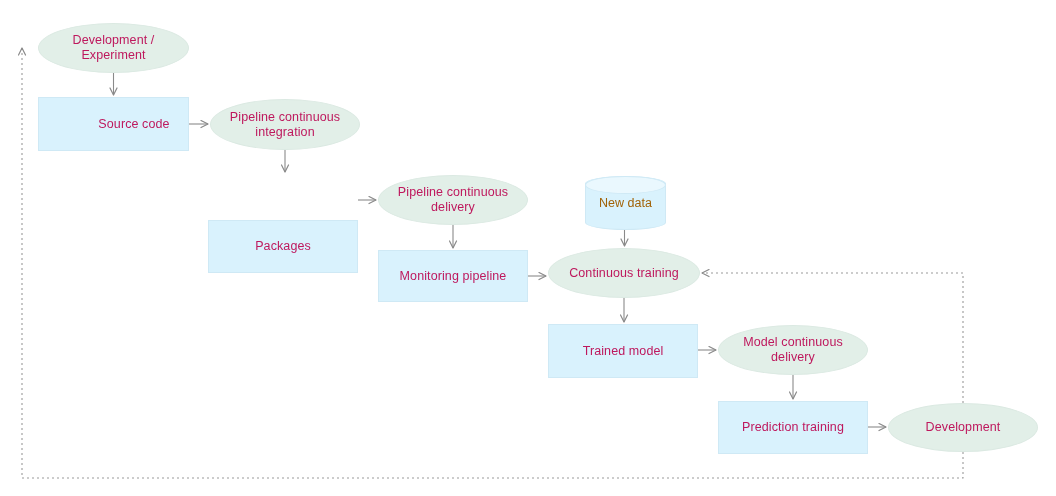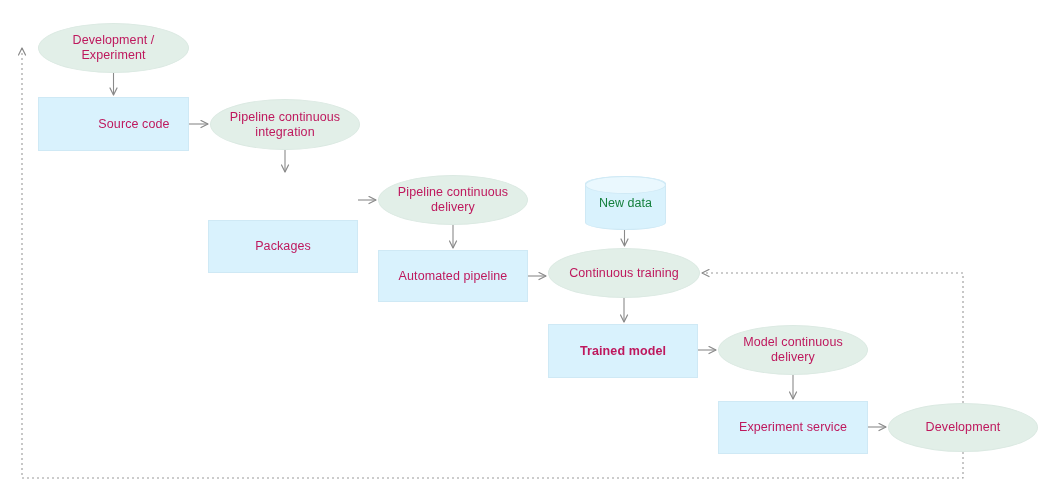--- a/index.html
+++ b/index.html
@@ -67,21 +67,21 @@
   }
   .cyl-label {
     position: absolute;
     left: 0;
     top: 0;
     width: 100%;
     height: 100%;
     display: flex;
     align-items: center;
     justify-content: center;
-    color: #15803d;
+    color: #a16207;
     font-size: 12.5px;
     line-height: 15px;
   }
   .node-label {
     display: block;
     padding: 0 6px;
     white-space: pre-line;
   }
 </style>
 </head>
@@ -149,42 +149,42 @@
   <div class="node node-rect" style="left:208px; top:174px; width:150px; height:53px;margin-top:46px;">
     <span class="node-label">Packages</span>
   </div>
 
   <div class="node node-ellipse" style="left:378px; top:175px; width:150px; height:50px;">
     <span class="node-label">Pipeline continuous
 delivery</span>
   </div>
 
   <div class="node node-rect" style="left:378px; top:250px; width:150px; height:52px;">
-    <span class="node-label">Automated pipeline</span>
+    <span class="node-label">Monitoring pipeline</span>
   </div>
 
   <div class="node-cylinder" style="left:585px; top:176px; width:79px; height:52px;">
     <div class="cyl-top"></div>
     <div class="cyl-label">New data</div>
   </div>
 
   <div class="node node-ellipse" style="left:548px; top:248px; width:152px; height:50px;justify-content:center;">
     <span class="node-label">Continuous training</span>
   </div>
 
-  <div class="node node-rect" style="left:548px; top:324px; width:150px; height:54px;font-weight:bold;">
+  <div class="node node-rect" style="left:548px; top:324px; width:150px; height:54px;">
     <span class="node-label">Trained model</span>
   </div>
 
   <div class="node node-ellipse" style="left:718px; top:325px; width:150px; height:50px;justify-content:center;">
     <span class="node-label">Model continuous
 delivery</span>
   </div>
 
   <div class="node node-rect" style="left:718px; top:401px; width:150px; height:53px;">
-    <span class="node-label">Experiment service</span>
+    <span class="node-label">Prediction training</span>
   </div>
 
   <div class="node node-ellipse" style="left:888px; top:403px; width:150px; height:49px;">
     <span class="node-label">Development</span>
   </div>
 
 </div>
 
 </body></html>

